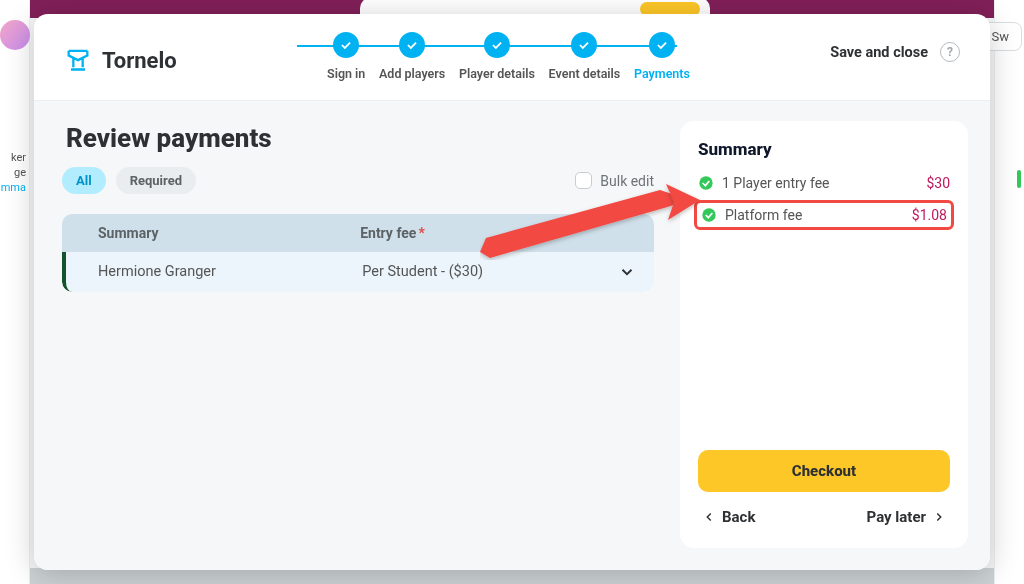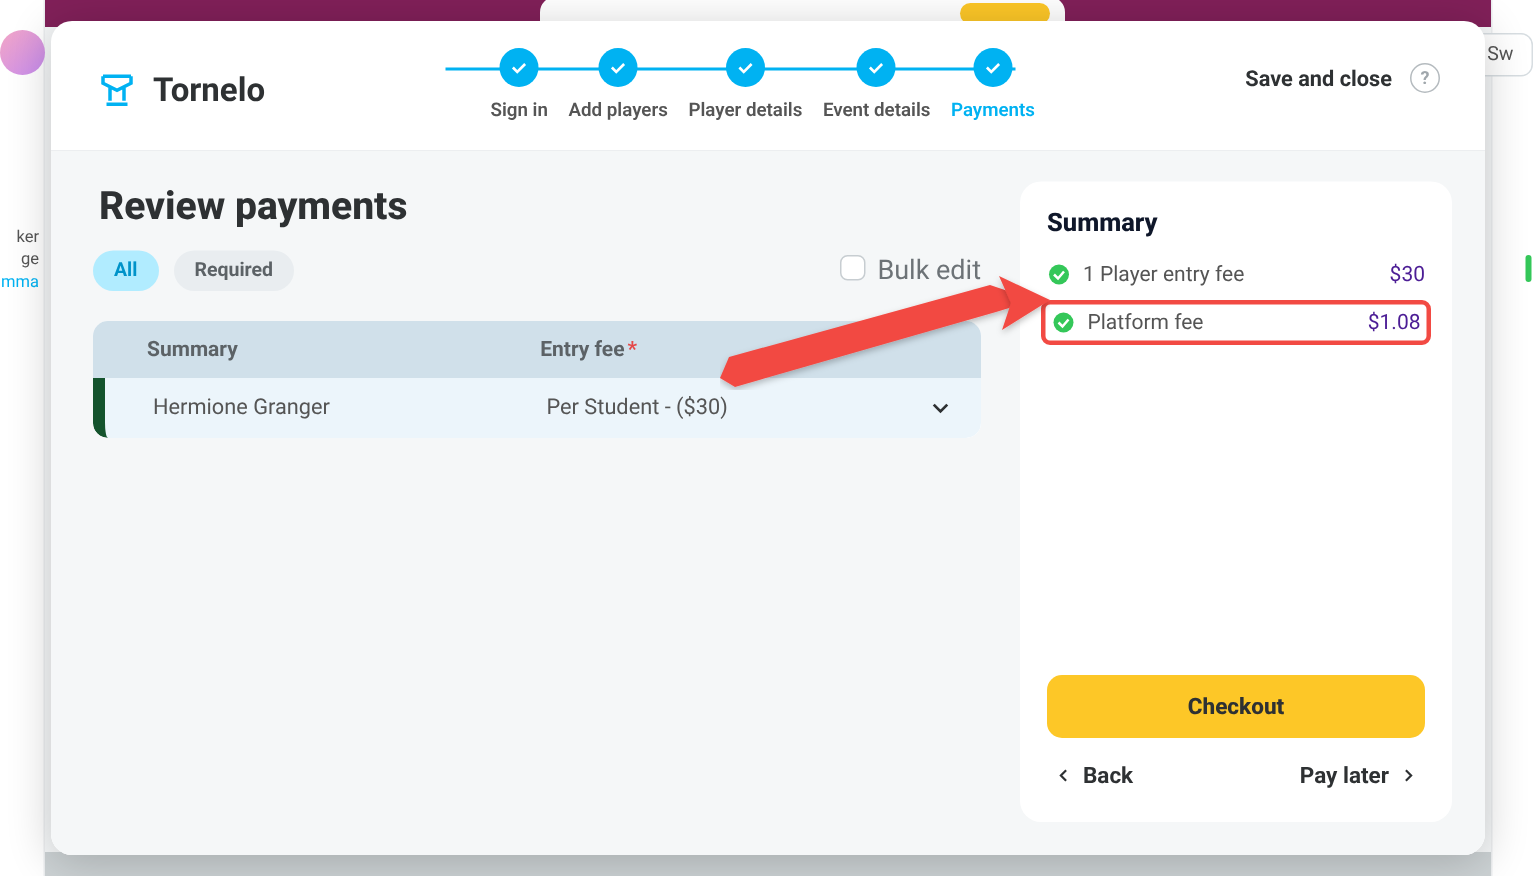--- a/index.html
+++ b/index.html
@@ -30,36 +30,36 @@
   .save-close{font-size:14.5px;font-weight:700;color:#2e3133;cursor:pointer;}
   .help{width:20px;height:20px;border-radius:50%;border:1.5px solid #b5bbbf;display:flex;align-items:center;justify-content:center;color:#a0a7ac;font-size:12px;font-weight:700;cursor:pointer;}
   .divider{height:1px;background:#eceef0;margin:16px 0 0;}
   .m-body{flex:1;background:#f5f7f8;display:flex;gap:26px;padding:20px 22px 22px 28px;overflow:hidden;}
   .left{flex:1;min-width:0;}
   .title{font-size:26px;font-weight:800;color:#2e3133;margin:2px 0 14px 4px;}
   .filter-row{display:flex;align-items:center;gap:10px;margin-bottom:20px;}
   .chip{padding:6px 14px;border-radius:18px;font-size:13px;font-weight:700;color:#5c6266;background:#e9edf0;cursor:pointer;}
   .chip.active{background:#b1ecff;color:#0093c9;}
   .spacer{flex:1;}
-  .bulk{display:flex;align-items:flex-start;gap:8px;color:#6d7377;font-size:18px;}
+  .bulk{display:flex;align-items:flex-end;gap:8px;color:#6d7377;font-size:14px;}
   .cbox{width:17px;height:17px;border:1.5px solid #c7cdd1;border-radius:5px;background:#fff;}
   .table{border-radius:10px;overflow:hidden;background:#fff;}
   .thead{display:flex;background:#d0e0ea;color:#5c6266;font-weight:700;font-size:14px;}
   .cell{padding:11px 14px;}
   .col-player{width:48%;}
   .col-fee{flex:1;display:flex;align-items:center;}
   .req{color:#e54848;margin-left:2px;}
-  .trow{display:flex;background:#ecf5fb;border-left:8px solid #14532d;border-bottom-left-radius:10px;border-bottom-right-radius:10px;}
+  .trow{display:flex;background:#ecf5fb;border-left:4px solid #14532d;border-bottom-left-radius:10px;border-bottom-right-radius:10px;}
   .trow .cell{color:#555;font-size:14.5px;}
   .fee-cell{display:flex;align-items:flex-start;justify-content:space-between;flex:1;padding-right:18px;}
   .chevdown{width:18px;height:18px;}
   .summary{width:288px;background:#fff;border-radius:14px;padding:18px 18px 16px;display:flex;flex-direction:column;}
   .sum-title{font-size:17px;font-weight:800;color:#0f172a;margin-bottom:14px;}
   .sum-line{display:flex;align-items:center;gap:8px;font-size:14px;color:#555;margin-bottom:8px;padding:2px 0;}
-  .sum-line .amt{margin-left:auto;color:#4c1d95;}
+  .sum-line .amt{margin-left:auto;color:#be185d;}
   .sum-line.highlight{border:3px solid #f24a43;border-radius:6px;padding:4px 4px;margin:-1px -4px 7px;}
   .chk-ic{width:16px;height:16px;}
   .sum-total{display:flex;font-size:15px;font-weight:700;color:#2e3133;margin-top:4px;}
   .sum-total .amt{margin-left:auto;}
   .sum-spacer{flex:1;}
   .checkout{width:100%;padding:12px;border:none;border-radius:10px;background:#fdc727;color:#2e3133;font-size:15px;font-weight:800;cursor:pointer;margin-bottom:10px;}
   .nav-row{display:flex;align-items:flex-end;justify-content:space-between;}
   .nav-btn{display:flex;align-items:center;gap:6px;background:none;border:none;font-size:15px;font-weight:700;color:#2e3133;cursor:pointer;padding:6px 4px;}
   .nav-btn svg{width:14px;height:14px;stroke:#2e3133;stroke-width:2.5;fill:none;}
   .arrow{position:absolute;z-index:20;pointer-events:none;}

